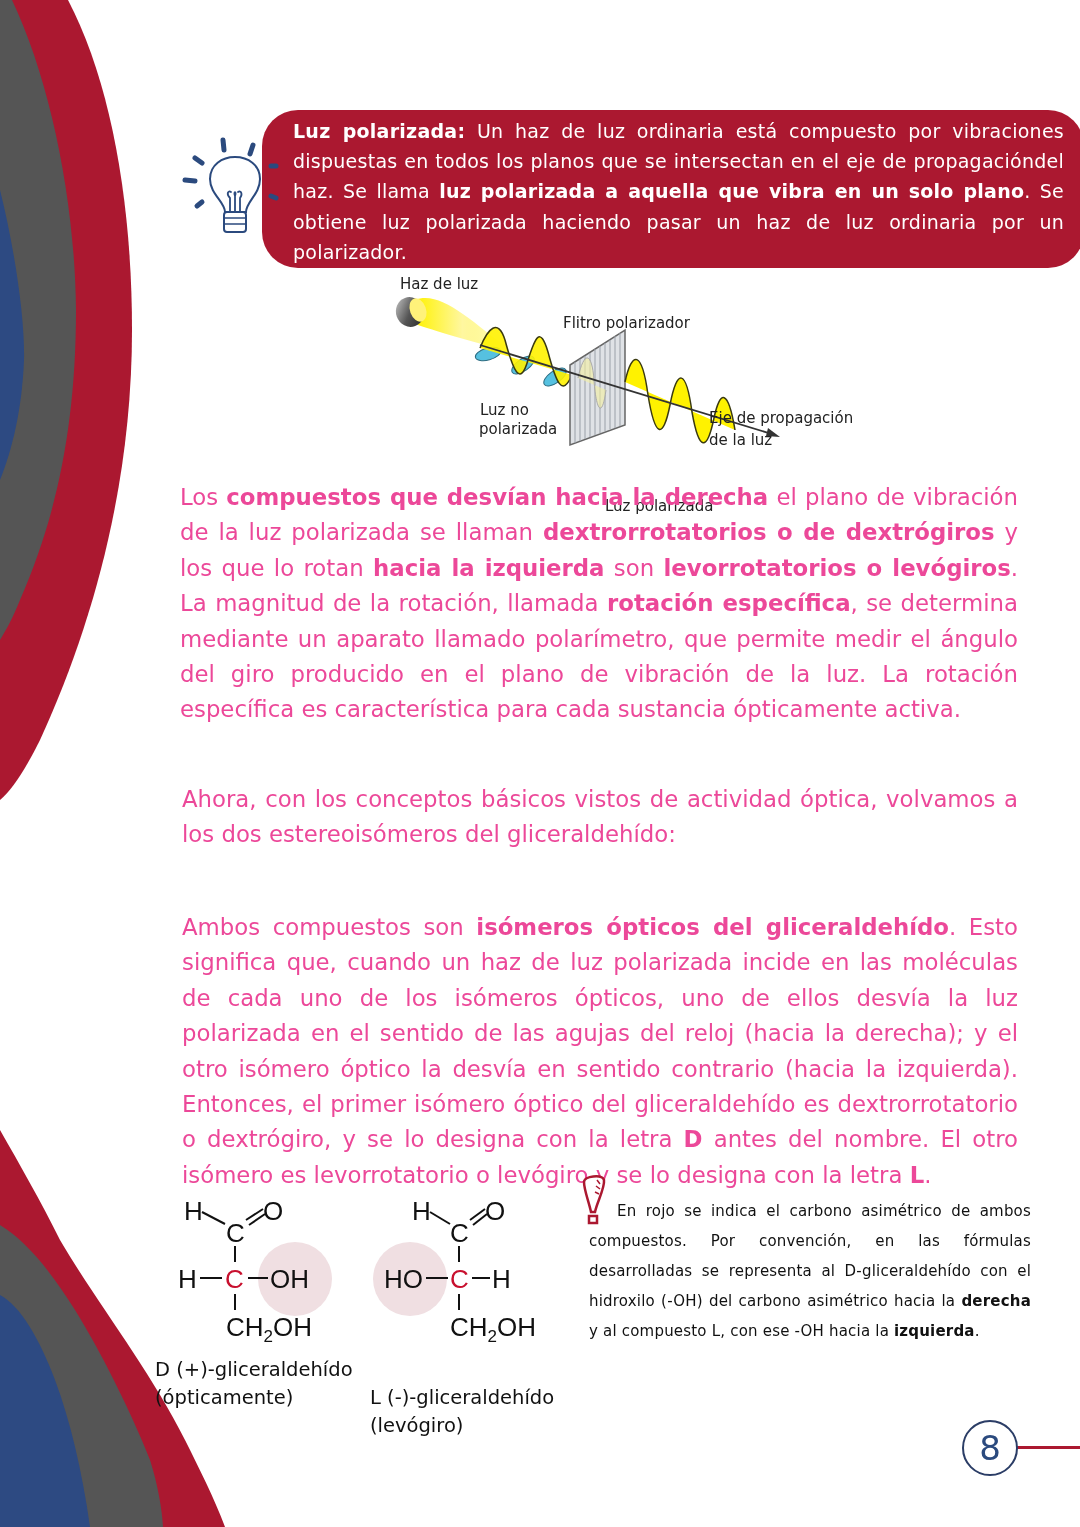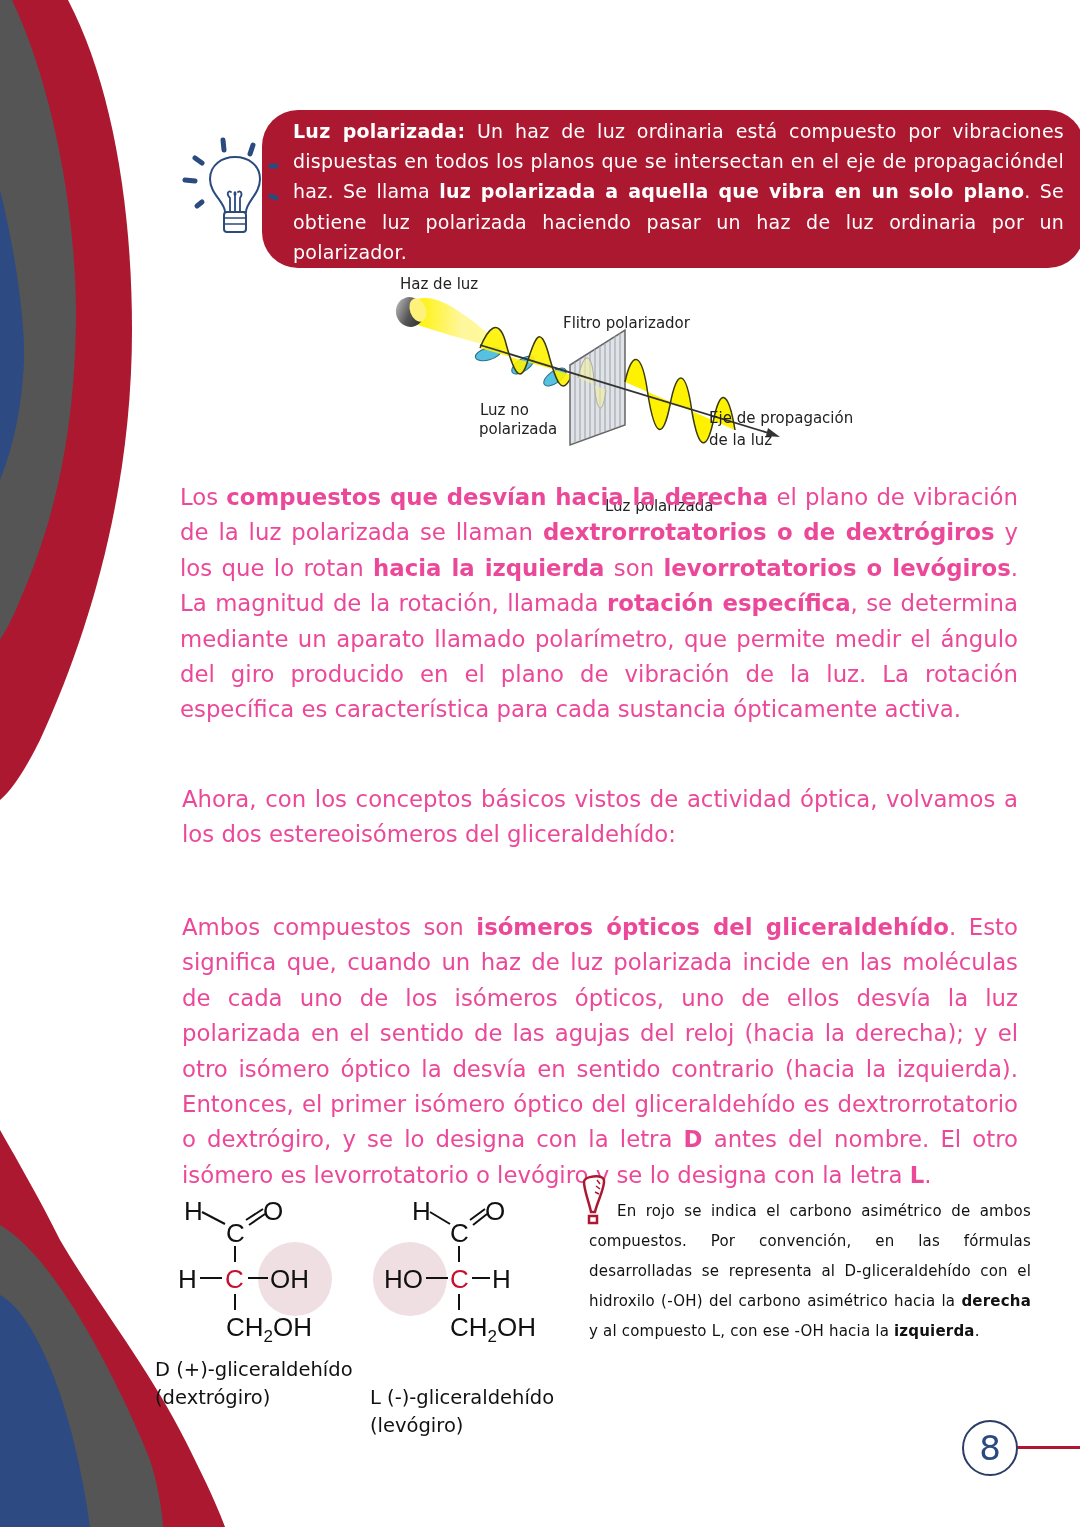--- a/index.html
+++ b/index.html
@@ -173,21 +173,21 @@
     <line x1="76" y1="30" x2="93" y2="19"></line>
       <line x1="79" y1="35" x2="95" y2="24"></line>
     <line x1="65" y1="56" x2="65" y2="72"></line>
     <line x1="30" y1="88" x2="52" y2="88"></line>
     <line x1="78" y1="88" x2="98" y2="88"></line>
     <line x1="65" y1="104" x2="65" y2="120"></line>
   </g>
 </svg>
 <div class="mol-caption" style="left:155px; top:1356px; width:200px;">
   <div>D (+)-gliceraldehído</div>
-  <div>(dextrógiro)</div>
+  <div>(ópticamente)</div>
 </div>
 
 <svg class="molecule" style="left:368px; top:1190px;" width="190" height="160" viewBox="0 0 190 160">
   <circle cx="42" cy="89" r="37" fill="#f0dfe2"></circle>
   <g font-family="Liberation Sans, sans-serif" font-size="26" fill="#111">
     <text x="44" y="30">H</text>
     <text x="117" y="30">O</text>
     <text x="82" y="52">C</text>
     <text x="16" y="98">HO</text>
     <text x="82" y="98" fill="#c8102e">C</text>

